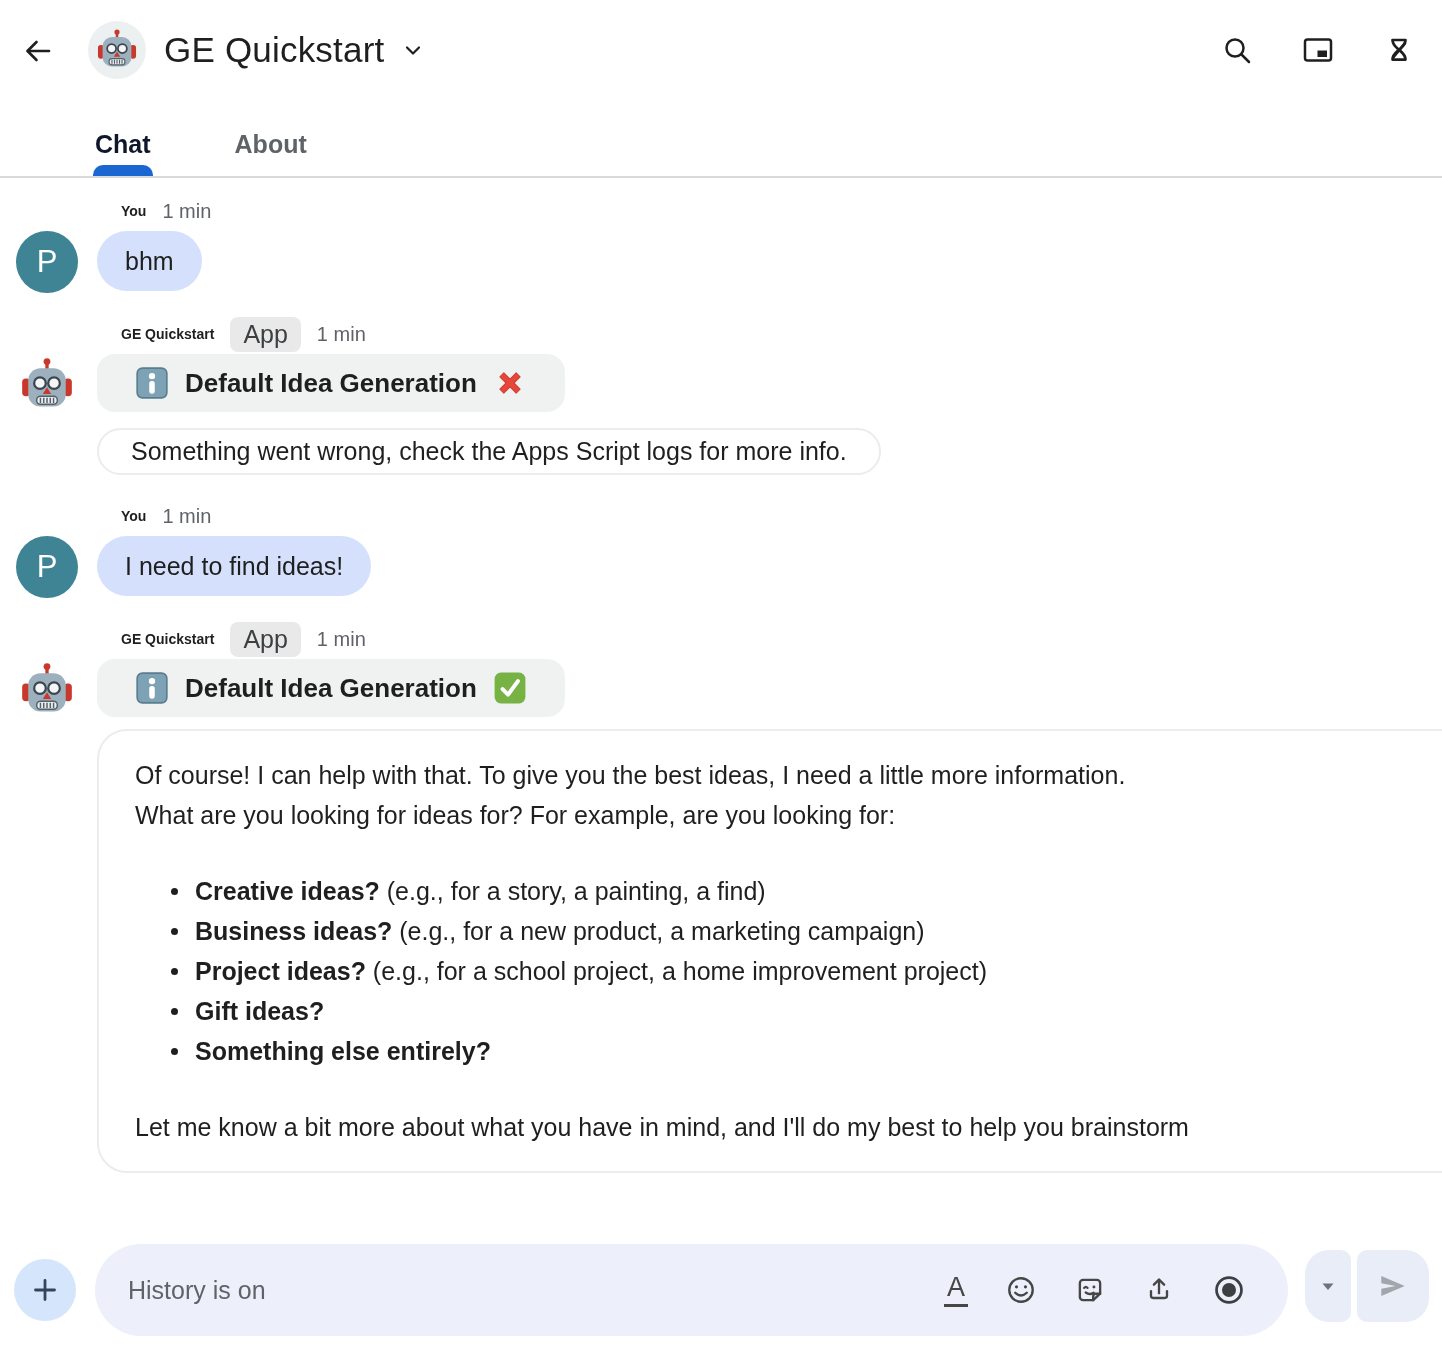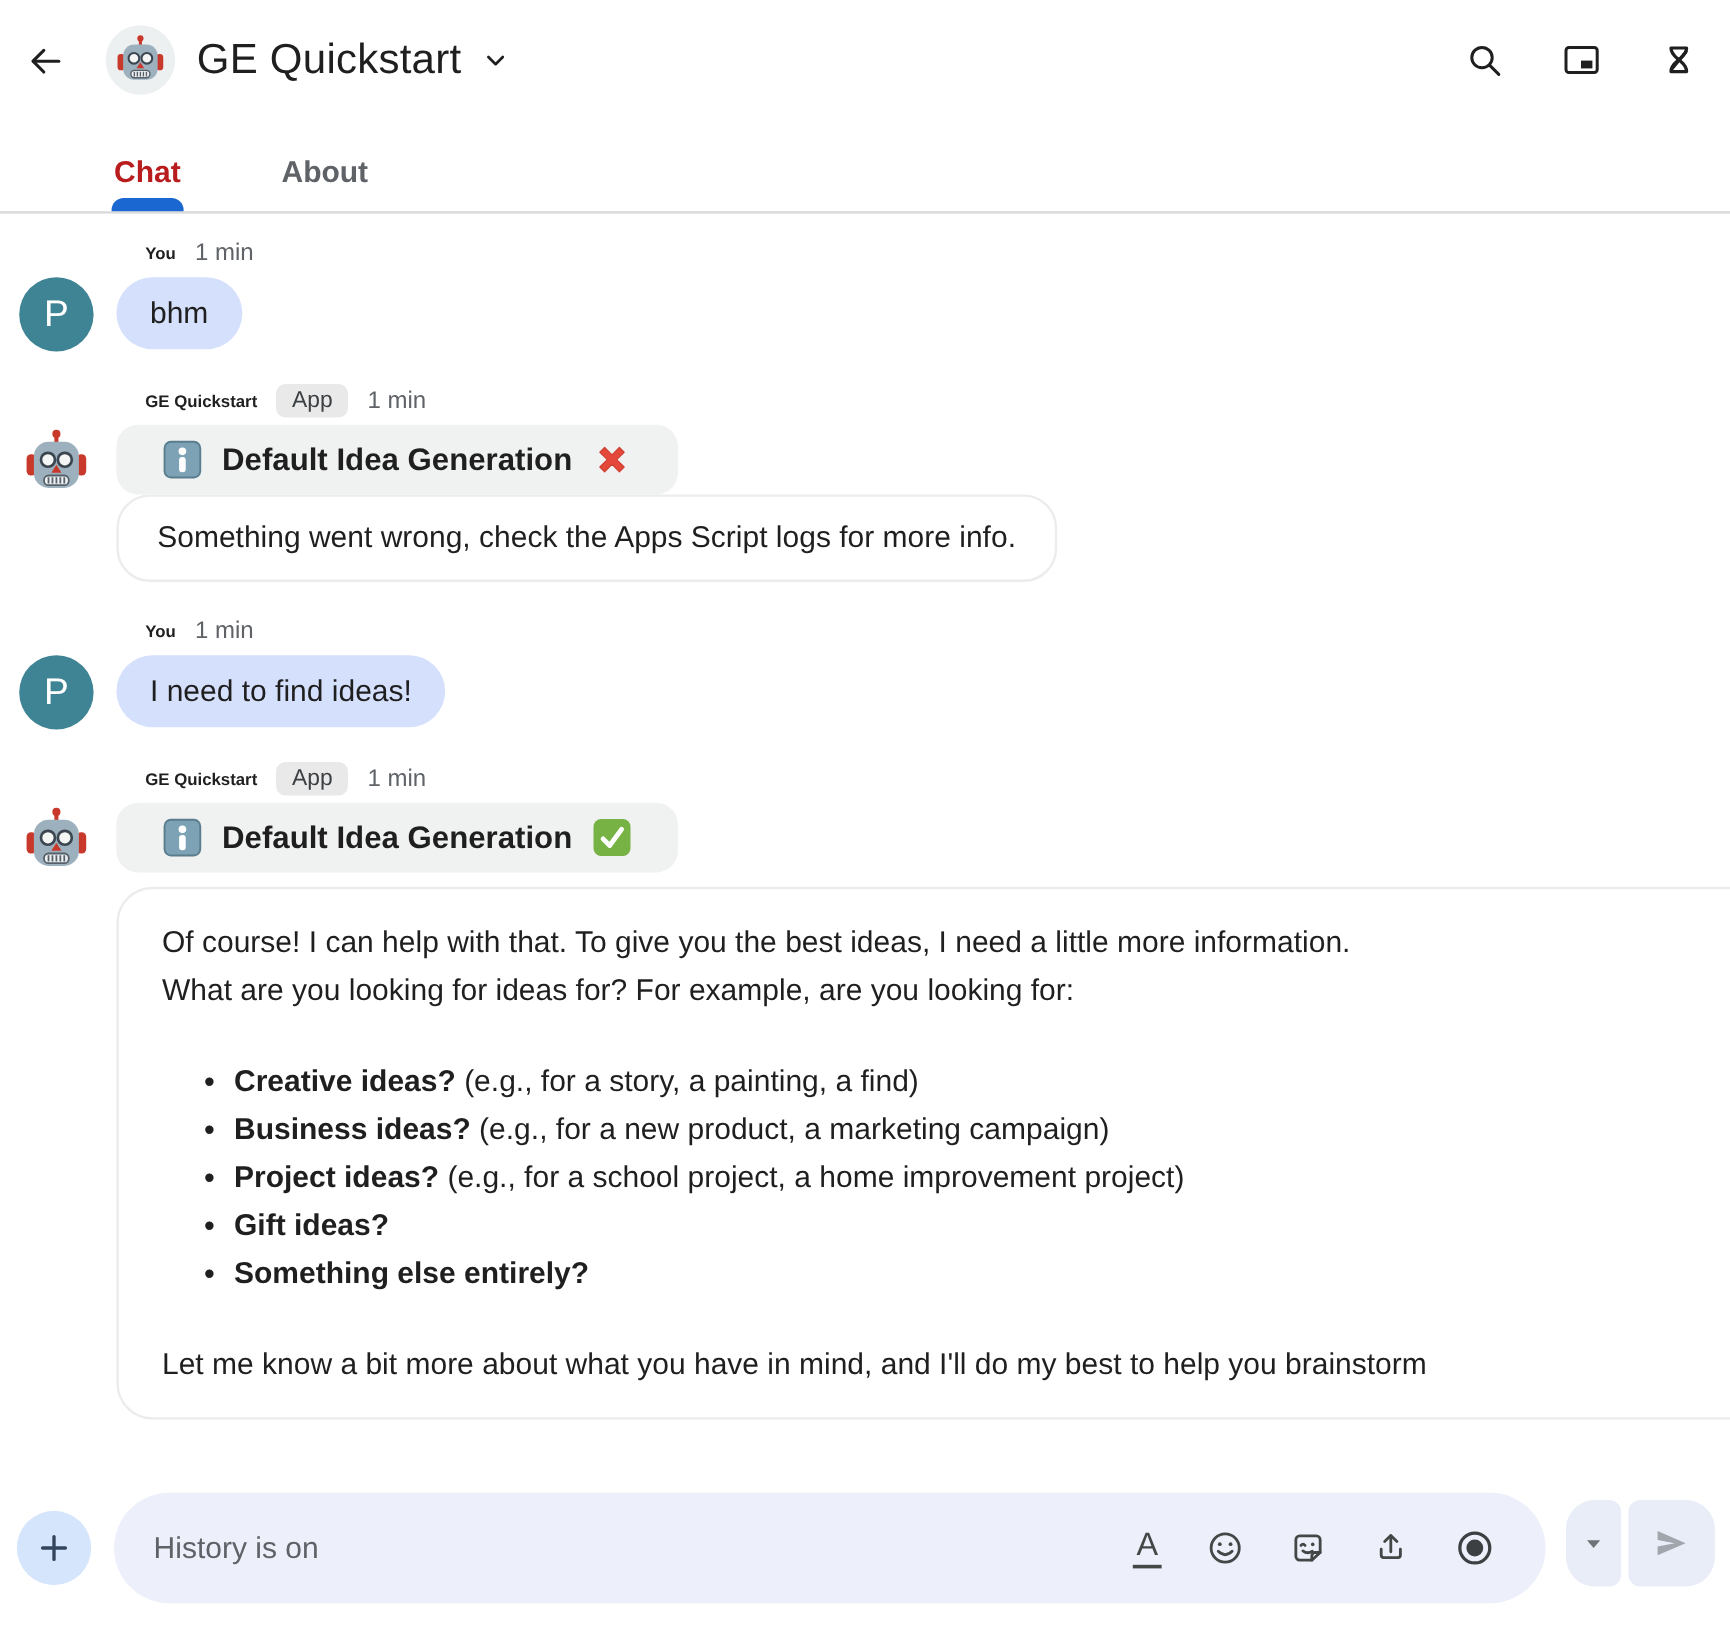--- a/index.html
+++ b/index.html
@@ -13,44 +13,44 @@
   .icon-btn{ border:none; background:transparent; cursor:pointer; display:flex; align-items:center; justify-content:center; padding:0; }
   .back-btn{ position:absolute; left:20px; top:33px; width:36px; height:36px; }
   .title-wrap{ position:absolute; left:88px; top:0; height:100px; display:flex; align-items:center; gap:18px; cursor:pointer; background:transparent; border:none; }
   .bot-badge-circle{ width:58px; height:58px; border-radius:50%; background:#edf0f1; display:flex; align-items:center; justify-content:center; }
   .app-title{ font-size:35px; font-weight:500; color:#1f1f1f; letter-spacing:.2px; }
   .topbar-actions{ position:absolute; right:28px; top:0; height:100px; display:flex; align-items:center; gap:50px; }
   
   .tabs{ position:absolute; left:95px; top:130px; display:flex; gap:84px; }
   .tab{ position:relative; border:none; background:transparent; cursor:pointer; font-family:inherit;
         font-size:25px; font-weight:700; color:#5f6368; padding:0 0 18px 0; }
-  .tab.active{ color:#b91c1c; }
+  .tab.active{ color:#0f172a; }
   .tab.active::after{ content:""; position:absolute; left:-2px; right:-2px; bottom:0; height:12px;
         border-radius:10px 10px 0 0; background:#1a67d2; }
   .divider{ position:absolute; top:176px; left:0; right:0; height:2px; background:#d9dadc; }
   
   .messages{ position:absolute; top:196px; left:0; right:0; }
   .group{ margin-bottom:26px; }
   .msg-header{ margin-left:121px; height:30px; display:flex; align-items:center; gap:16px; }
   .sender{ font-size:14px; font-weight:700; color:#1f1f1f; }
-  .badge{ background:#e9e9e9; color:#3c4043; font-size:19px; font-weight:500; padding:3px 13px; border-radius:8px; }
+  .badge{ background:#e9e9e9; color:#3c4043; font-size:25px; font-weight:500; padding:3px 13px; border-radius:8px; }
   .time{ font-size:20px; color:#5f6368; }
   .msg-row{ display:flex; align-items:flex-start; margin-top:5px; }
   .avatar{ width:62px; height:62px; border-radius:50%; margin-left:16px; flex:none;
            display:flex; align-items:center; justify-content:center; border:none; cursor:pointer; padding:0; }
   .avatar.teal{ background:#3e8494; color:#fff; font-size:31px; font-weight:400; }
   .avatar.robot{ background:#fff; }
   .row-content{ margin-left:19px; }
   .bubble{ font-size:25px; color:#1f1f1f; }
   .bubble.user{ background:#d5e1fc; border-radius:30px; padding:14px 28px; line-height:32px; width:fit-content; }
   .card-pill{ display:inline-flex; align-items:center; gap:16px; background:#f0f1f1; border-radius:18px;
               height:58px; padding:0 38px; }
   .card-title{ font-size:26px; font-weight:700; color:#1f1f1f; }
-  .bubble.white{ background:#fff; border:2px solid #ececec; border-radius:28px; padding:17px 32px;
-                 line-height:35px; width:fit-content; margin-top:0; }
+  .bubble.white{ background:#fff; border:2px solid #ececec; border-radius:28px; padding:4px 32px;
+                 line-height:35px; width:fit-content; margin-top:16px; }
   .bubble.big{ border-radius:30px; padding:24px 36px; margin-top:12px; width:1431px; line-height:40px; }
   .bubble.big p{ margin:0; }
   .bubble.big ul{ list-style:none; margin:36px 0; padding:0; }
   .bubble.big li{ position:relative; padding-left:60px; line-height:40px; }
   .bubble.big li::before{ content:""; position:absolute; left:36px; top:17px; width:7px; height:7px;
                           border-radius:50%; background:#1f1f1f; }
   .bubble.big b{ font-weight:700; }
   
   .composer{ position:absolute; left:0; right:0; bottom:0; height:140px; background:#fff; }
   .plus-btn{ position:absolute; left:14px; top:31px; width:62px; height:62px; border-radius:50%;

